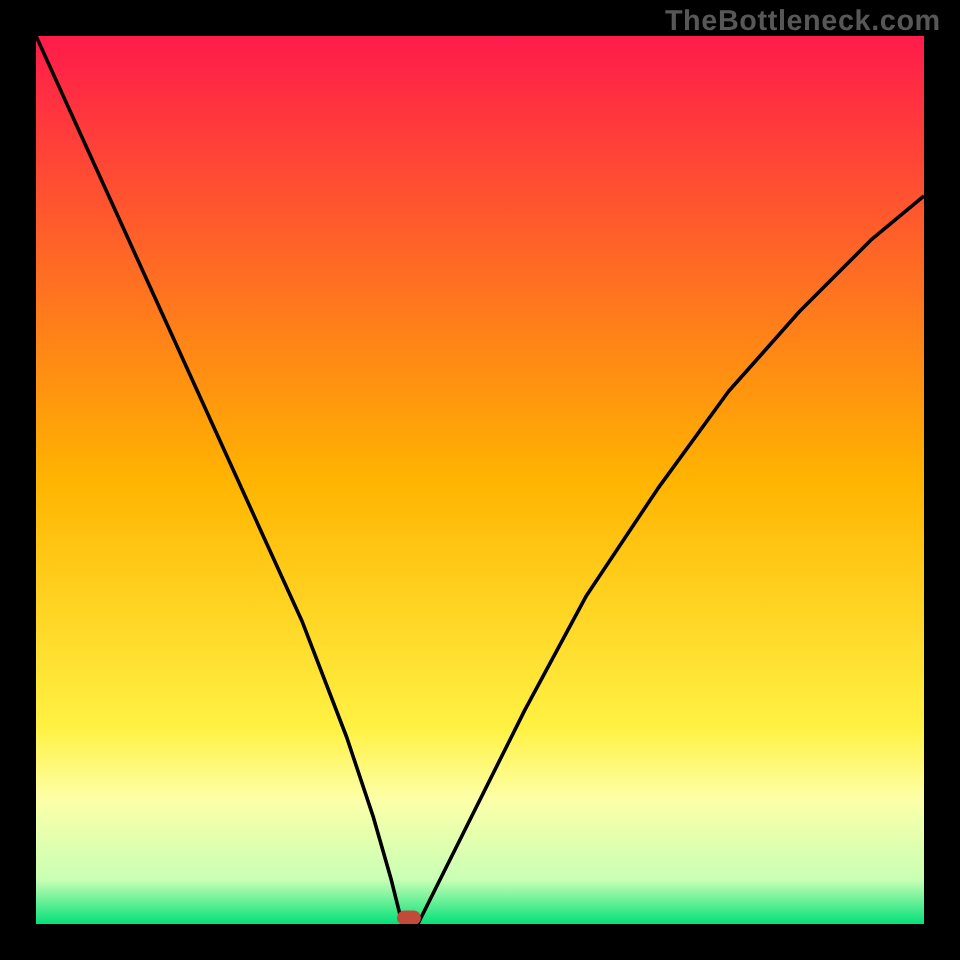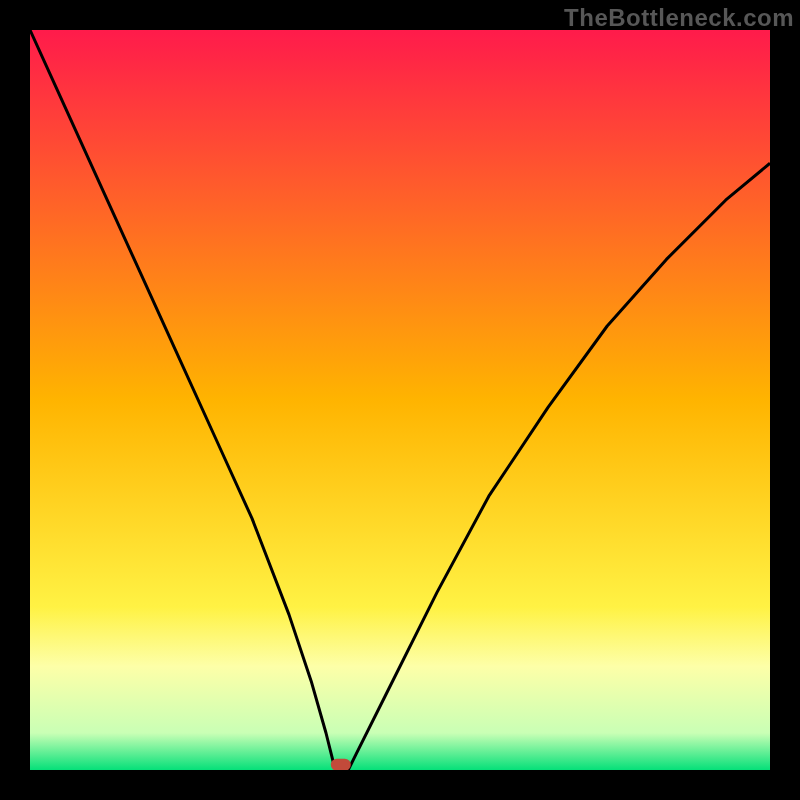--- a/index.html
+++ b/index.html
@@ -1,18 +1,18 @@
 <!DOCTYPE html>
 <html><head>
 <meta charset="utf-8">
 <style>
 html,body{margin:0;padding:0;width:800px;height:800px;overflow:hidden;background:#000;}
 .frame{width:800px;height:800px;background:#000;position:relative;}
 .plot{position:absolute;left:30px;top:30px;width:740px;height:740px;}
-.watermark{position:absolute;top:4px;right:6px;font-family:Arial,Helvetica,sans-serif;font-size:24px;font-weight:600;color:#575757;letter-spacing:.5px;}
+.watermark{position:absolute;top:4px;right:16px;font-family:Arial,Helvetica,sans-serif;font-size:24px;font-weight:600;color:#575757;letter-spacing:.5px;}
 svg{display:block;}
 </style>
 </head>
 <body>
 
 <div class="frame">
   <div class="watermark">TheBottleneck.com</div>
 
   <div class="plot">
     <svg id="chart-svg" width="740" height="740" viewBox="0 0 740 740">

